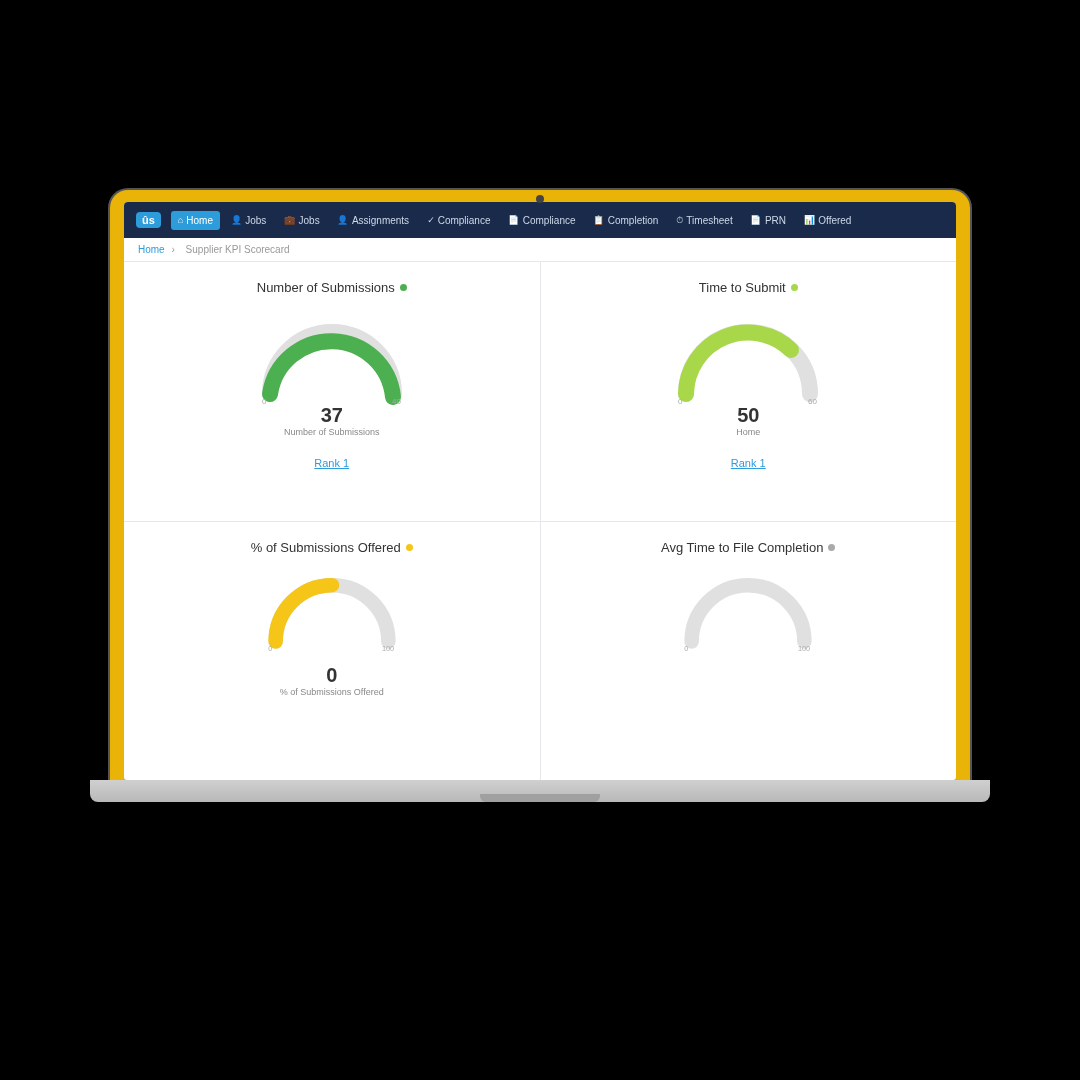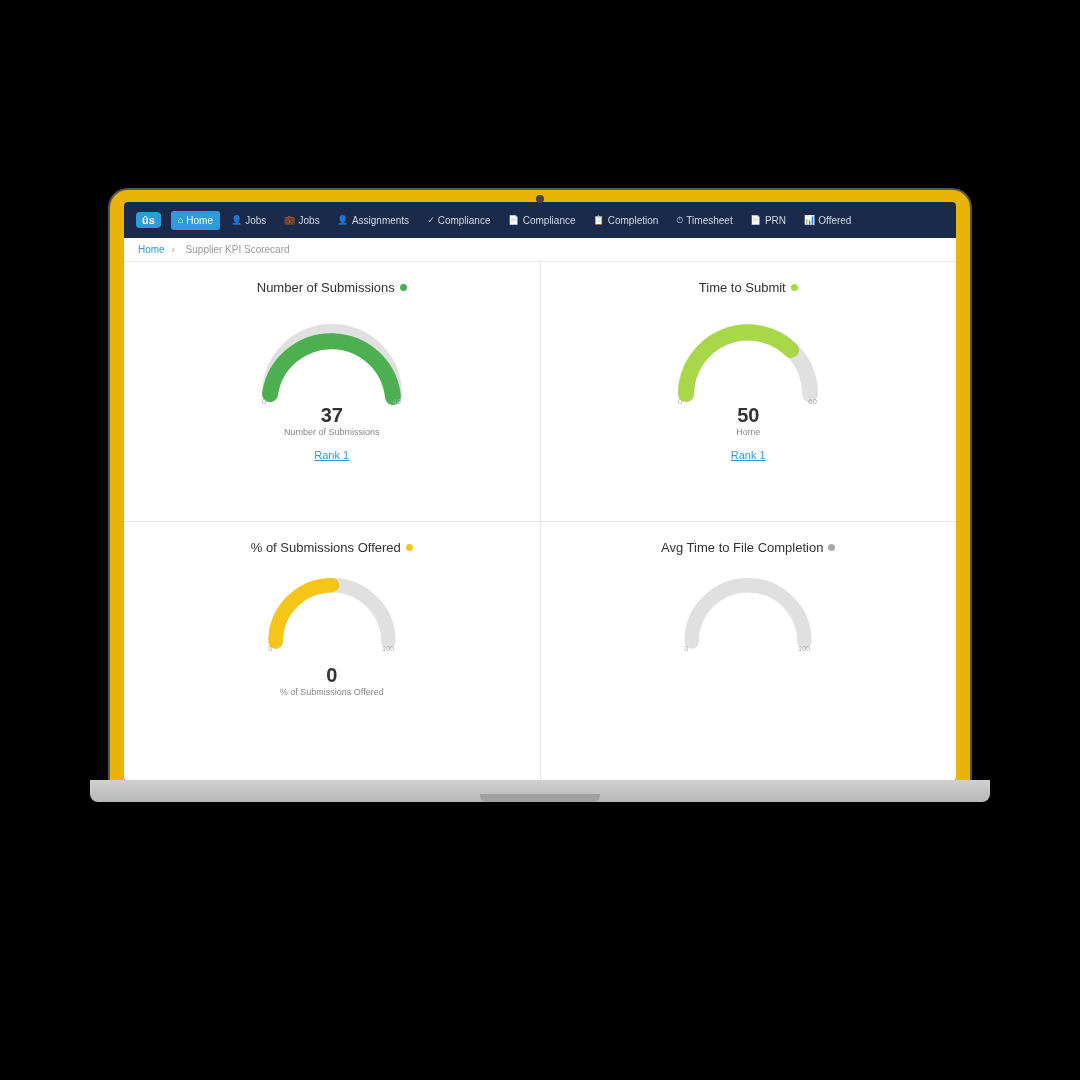--- a/index.html
+++ b/index.html
@@ -196,21 +196,21 @@
       font-size: 9px;
       color: #888;
       text-align: center;
       margin-top: 2px;
     }
 
     .rank-link {
       color: #2d9cdb;
       font-size: 11px;
       text-decoration: underline;
-      margin-top: 12px;
+      margin-top: 20px;
       cursor: pointer;
     }
 
     .gauge-min {
       font-size: 8px;
       fill: #aaa;
     }
 
     .gauge-max {
       font-size: 8px;

